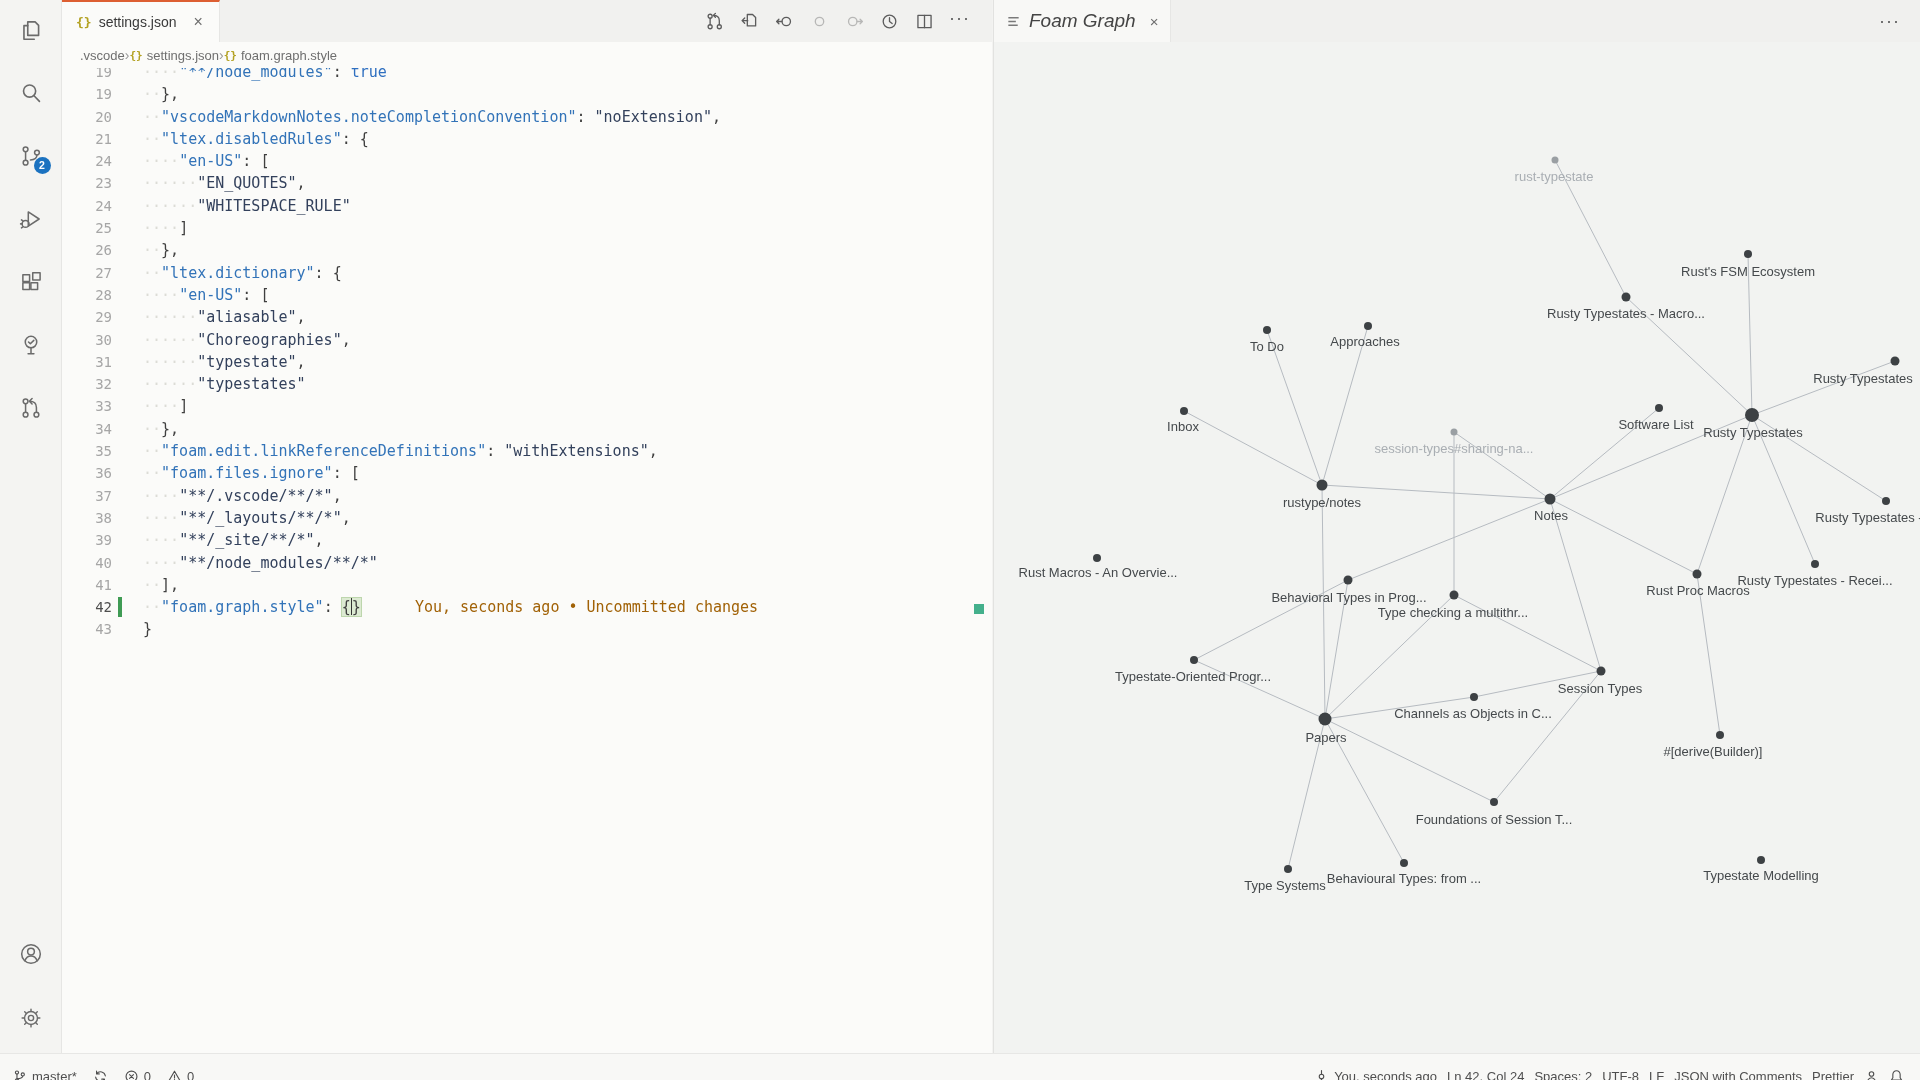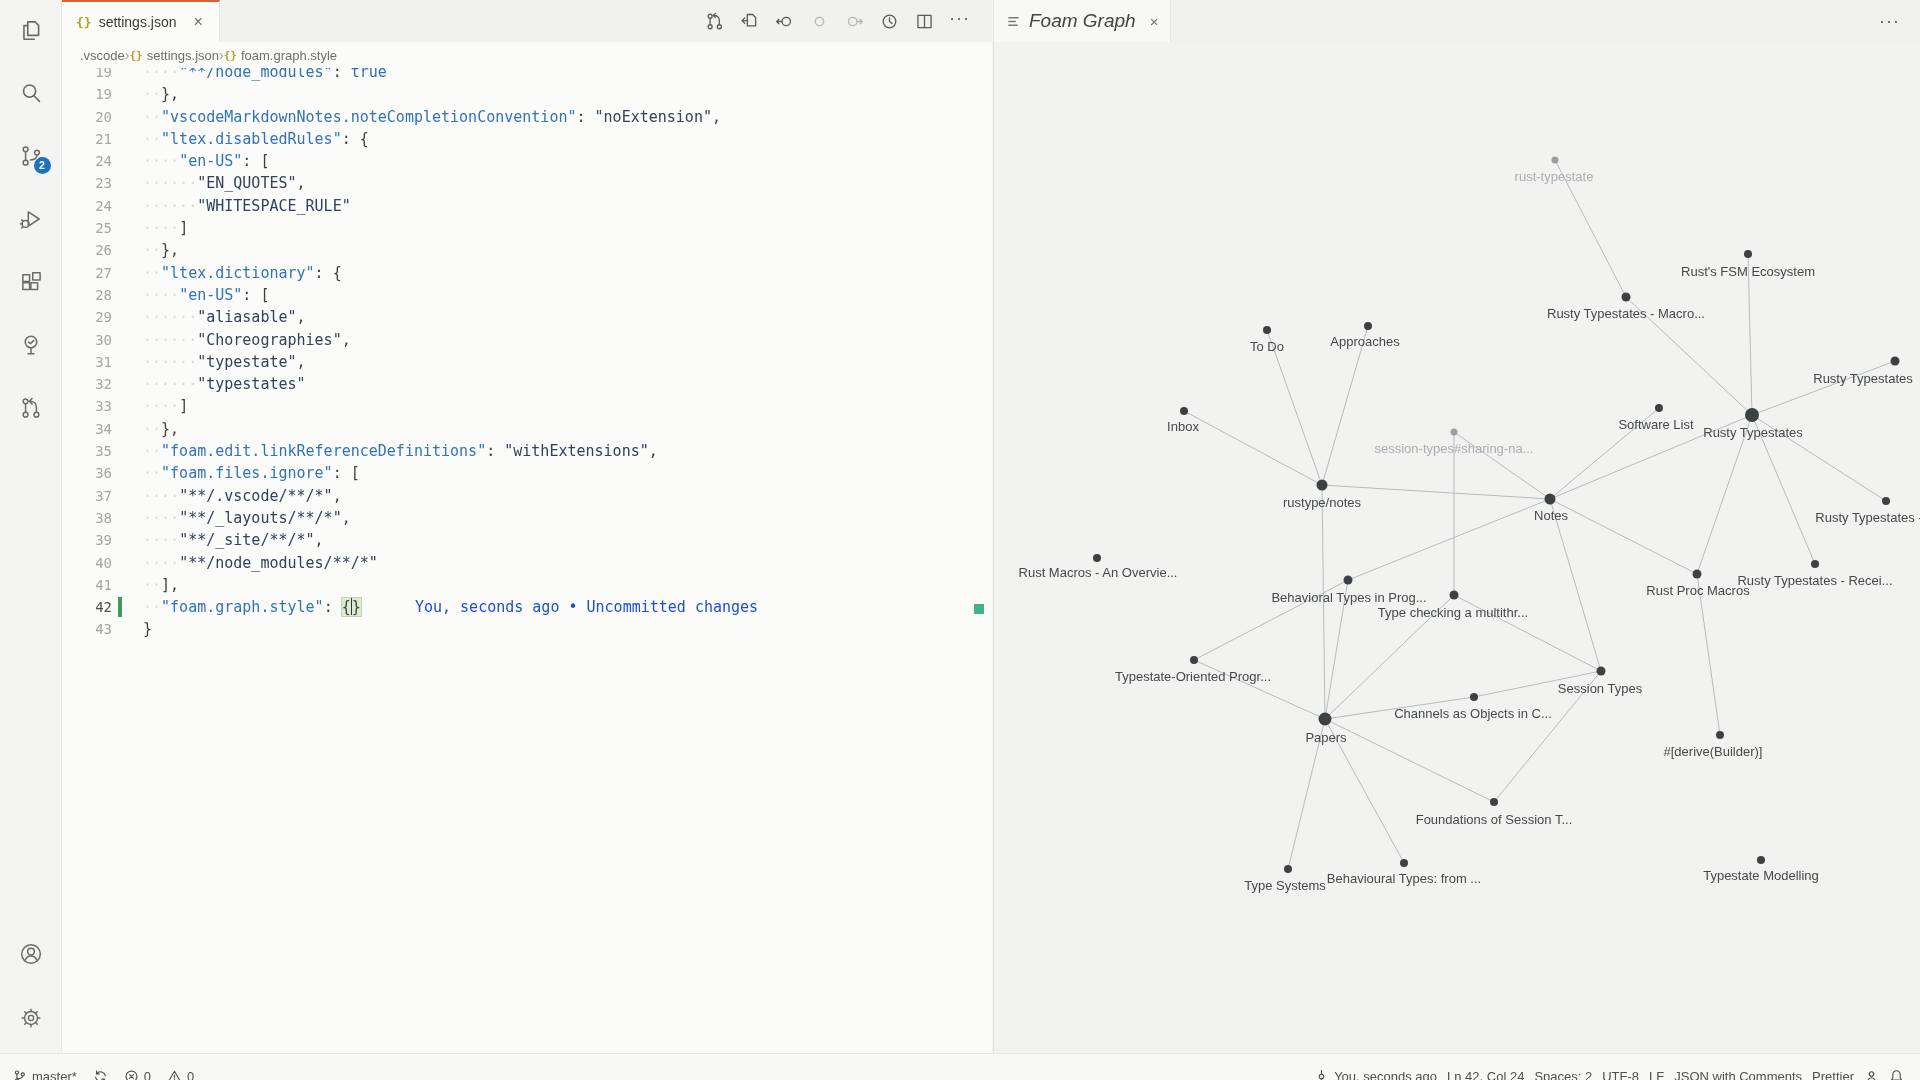--- a/index.html
+++ b/index.html
@@ -42,21 +42,21 @@
     font-family:"DejaVu Sans Mono","Liberation Mono",monospace; font-size:15px; }
   .code-scroll { position:absolute; top:-7px; left:0; right:0; }
   .cline { position:relative; height:22.3px; line-height:22.3px; white-space:pre; }
   .gut { position:absolute; left:0; width:50px; text-align:right; color:#a6a6a6; font-size:14px; }
   .cline.active .gut { color:#4e4e4e; }
   .ctext { position:absolute; left:81px; }
   .tk-k { color:#3273b8; }
   .tk-s { color:#33415c; }
   .tk-b { color:#2e6fc0; }
   .tk-p { color:#3f3f3f; }
-  .tk-g { color:#1d4ed8; }
+  .tk-g { color:#a16207; }
   .tk-w { color:#dcdcd6; }
   .tk-hl { background:#dcead2; outline:1px solid #bdd6ad; color:#3f3f3f; position:relative; }
   .caret { display:inline-block; width:0; height:17px; border-left:1.5px solid #333; vertical-align:-3px; }
   .gutter-mod { position:absolute; left:56px; width:4px; height:20px; background:#3f9b54; top:1px; }
   .ruler-mark { position:absolute; right:8px; top:536px; width:10px; height:10px; background:#44b08c; }
 
   
   .graphpanel { position:absolute; left:993px; top:0; right:0; height:1053px; background:#f2f3f1;
     border-left:1px solid #e2e2e0; }
   .gp-tabbar { height:42px; background:#f0f0ee; display:flex; align-items:stretch; }

